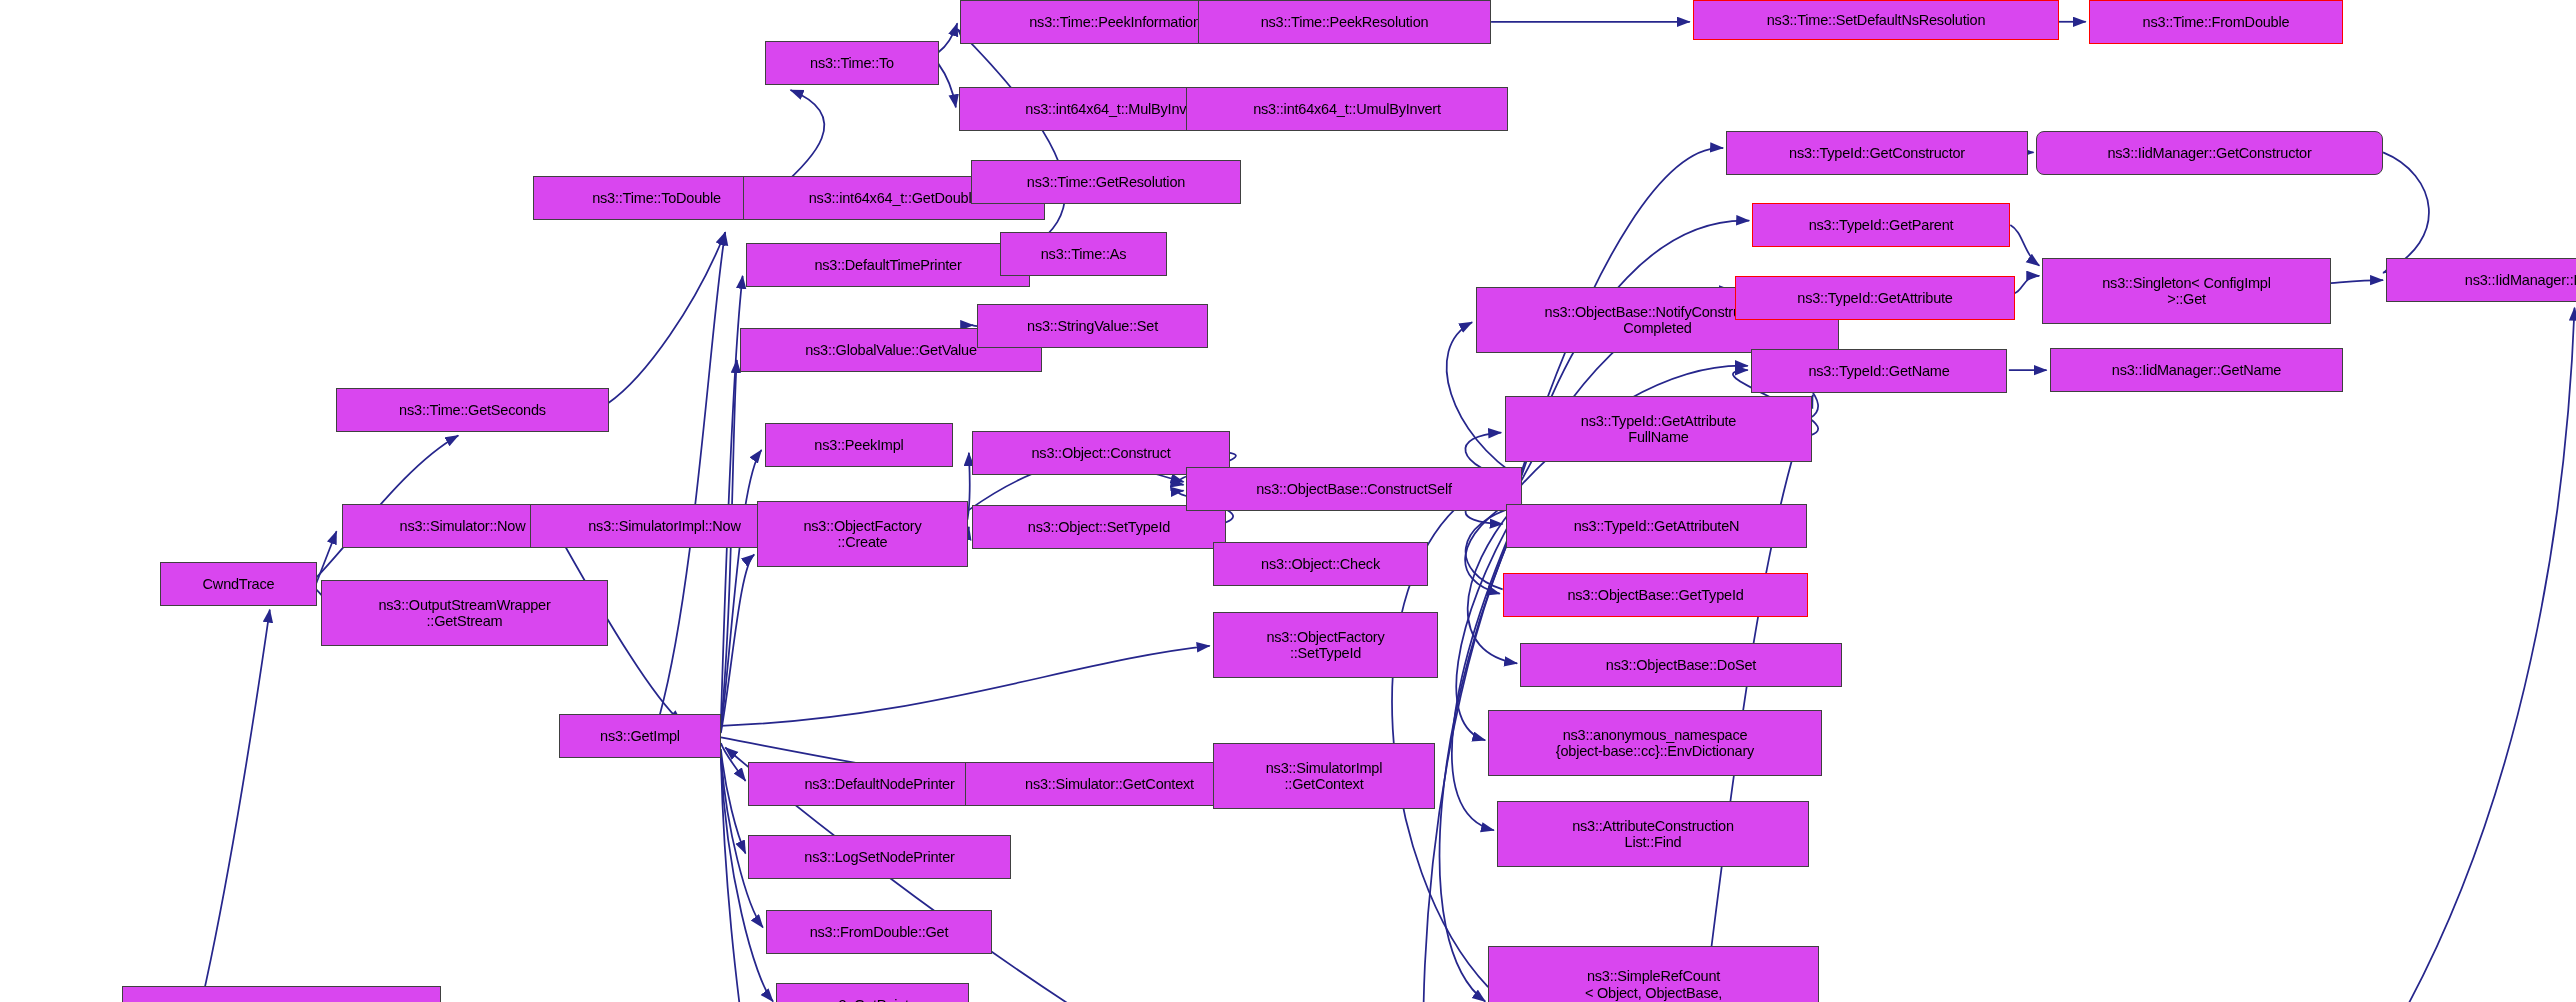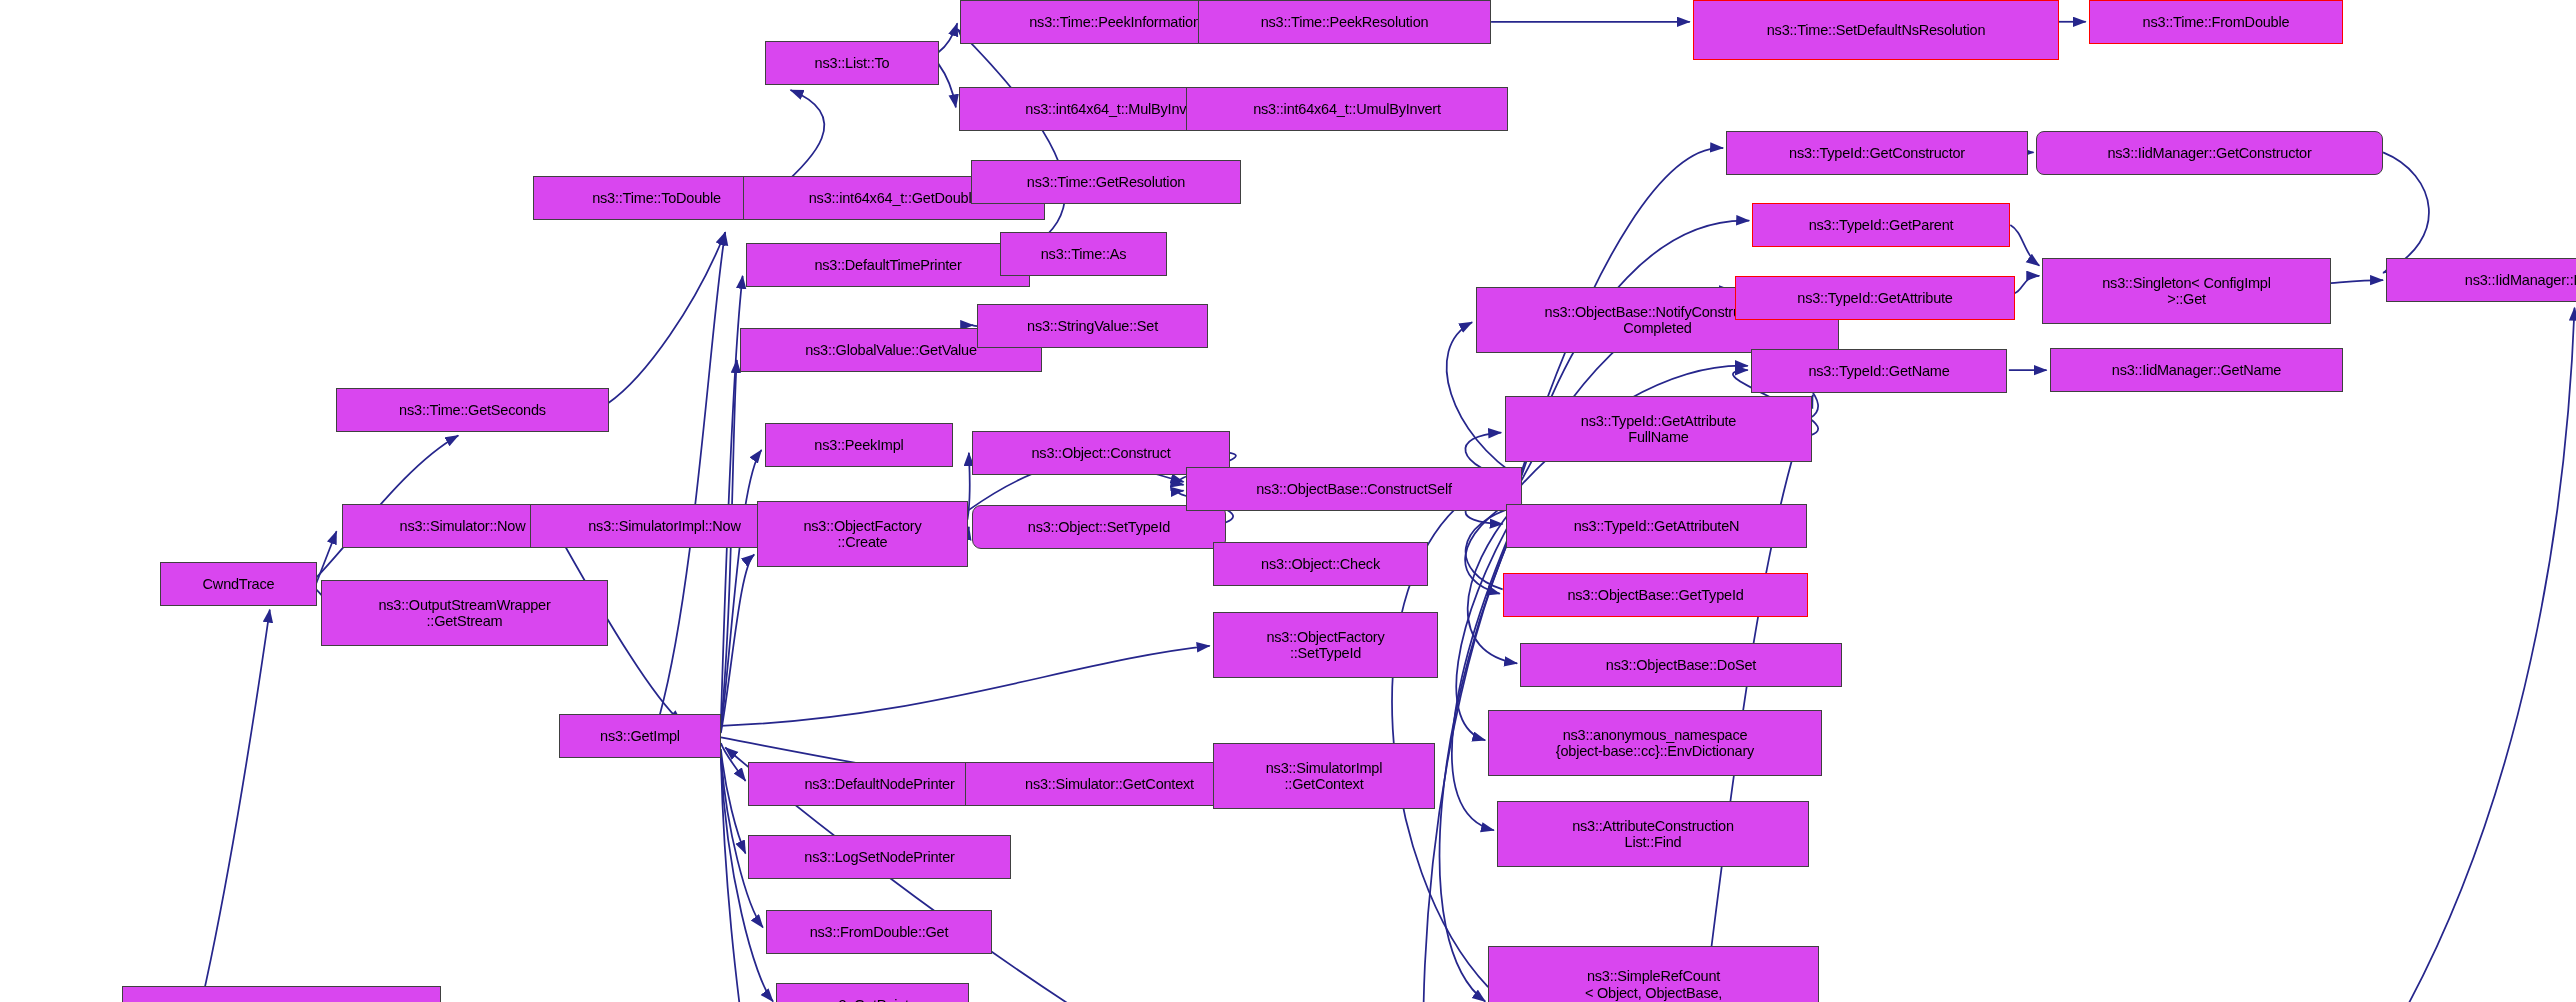--- a/index.html
+++ b/index.html
@@ -141,48 +141,48 @@
       <div class="node" style="left: 160px; top: 562px; width: 157px; height: 44px;">CwndTrace</div>
       <div class="node" style="left: 122px; top: 986px; width: 319px; height: 66px;">ns3::Config::ConnectWithout
 Context</div>
       <div class="node" style="left: 336px; top: 388px; width: 273px; height: 44px;">ns3::Time::GetSeconds</div>
       <div class="node" style="left: 342px; top: 504px; width: 241px; height: 44px;">ns3::Simulator::Now</div>
       <div class="node" style="left: 321px; top: 580px; width: 287px; height: 66px;">ns3::OutputStreamWrapper
 ::GetStream</div>
       <div class="node" style="left: 533px; top: 176px; width: 247px; height: 44px;">ns3::Time::ToDouble</div>
       <div class="node" style="left: 530px; top: 504px; width: 269px; height: 44px;">ns3::SimulatorImpl::Now</div>
       <div class="node" style="left: 559px; top: 714px; width: 162px; height: 44px;">ns3::GetImpl</div>
-      <div class="node" style="left: 765px; top: 41px; width: 174px; height: 44px;">ns3::List::To</div>
+      <div class="node" style="left: 765px; top: 41px; width: 174px; height: 44px;">ns3::Time::To</div>
       <div class="node" style="left: 743px; top: 176px; width: 302px; height: 44px;">ns3::int64x64_t::GetDouble</div>
       <div class="node" style="left: 746px; top: 243px; width: 284px; height: 44px;">ns3::DefaultTimePrinter</div>
       <div class="node" style="left: 740px; top: 328px; width: 302px; height: 44px;">ns3::GlobalValue::GetValue</div>
       <div class="node" style="left: 765px; top: 423px; width: 188px; height: 44px;">ns3::PeekImpl</div>
       <div class="node" style="left: 757px; top: 501px; width: 211px; height: 66px;">ns3::ObjectFactory
 ::Create</div>
       <div class="node" style="left: 748px; top: 762px; width: 263px; height: 44px;">ns3::DefaultNodePrinter</div>
       <div class="node" style="left: 748px; top: 835px; width: 263px; height: 44px;">ns3::LogSetNodePrinter</div>
       <div class="node" style="left: 766px; top: 910px; width: 226px; height: 44px;">ns3::FromDouble::Get</div>
       <div class="node" style="left: 776px; top: 983px; width: 193px; height: 44px;">ns3::GetPointer</div>
       <div class="node" style="left: 960px; top: 0px; width: 310px; height: 44px;">ns3::Time::PeekInformation</div>
       <div class="node" style="left: 959px; top: 87px; width: 310px; height: 44px;">ns3::int64x64_t::MulByInvert</div>
       <div class="node" style="left: 971px; top: 160px; width: 270px; height: 44px;">ns3::Time::GetResolution</div>
       <div class="node" style="left: 1000px; top: 232px; width: 167px; height: 44px;">ns3::Time::As</div>
       <div class="node" style="left: 977px; top: 304px; width: 231px; height: 44px;">ns3::StringValue::Set</div>
       <div class="node" style="left: 972px; top: 431px; width: 258px; height: 44px;">ns3::Object::Construct</div>
-      <div class="node" style="left: 972px; top: 505px; width: 254px; height: 44px; border-radius: 9px;">ns3::Object::SetTypeId</div>
+      <div class="node" style="left: 972px; top: 505px; width: 254px; height: 44px;">ns3::Object::SetTypeId</div>
       <div class="node" style="left: 965px; top: 762px; width: 289px; height: 44px;">ns3::Simulator::GetContext</div>
       <div class="node" style="left: 1198px; top: 0px; width: 293px; height: 44px;">ns3::Time::PeekResolution</div>
       <div class="node" style="left: 1186px; top: 87px; width: 322px; height: 44px;">ns3::int64x64_t::UmulByInvert</div>
       <div class="node" style="left: 1186px; top: 467px; width: 336px; height: 44px;">ns3::ObjectBase::ConstructSelf</div>
       <div class="node" style="left: 1213px; top: 542px; width: 215px; height: 44px;">ns3::Object::Check</div>
       <div class="node" style="left: 1213px; top: 612px; width: 225px; height: 66px;">ns3::ObjectFactory
 ::SetTypeId</div>
       <div class="node" style="left: 1213px; top: 743px; width: 222px; height: 66px;">ns3::SimulatorImpl
 ::GetContext</div>
-      <div class="node red" style="left: 1693px; top: 0px; width: 366px; height: 60px;">ns3::Time::SetDefaultNsResolution</div>
+      <div class="node red" style="left: 1693px; top: 0px; width: 366px; height: 40px;">ns3::Time::SetDefaultNsResolution</div>
       <div class="node red" style="left: 2089px; top: 0px; width: 254px; height: 44px;">ns3::Time::FromDouble</div>
       <div class="node" style="left: 1476px; top: 287px; width: 363px; height: 66px;">ns3::ObjectBase::NotifyConstruction
 Completed</div>
       <div class="node" style="left: 1505px; top: 396px; width: 307px; height: 66px;">ns3::TypeId::GetAttribute
 FullName</div>
       <div class="node" style="left: 1506px; top: 504px; width: 301px; height: 44px;">ns3::TypeId::GetAttributeN</div>
       <div class="node red" style="left: 1503px; top: 573px; width: 305px; height: 44px;">ns3::ObjectBase::GetTypeId</div>
       <div class="node" style="left: 1520px; top: 643px; width: 322px; height: 44px;">ns3::ObjectBase::DoSet</div>
       <div class="node" style="left: 1488px; top: 710px; width: 334px; height: 66px;">ns3::anonymous_namespace
 {object-base::cc}::EnvDictionary</div>

